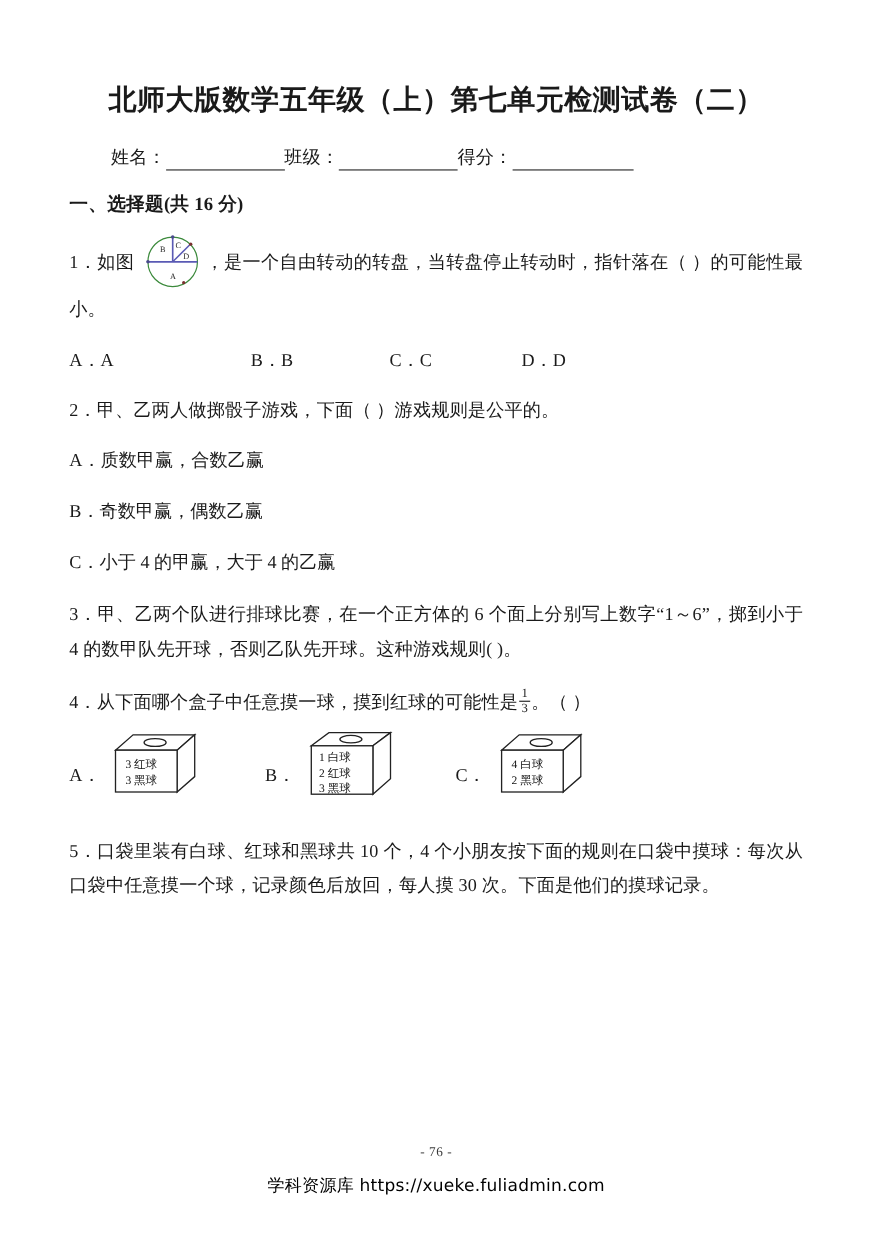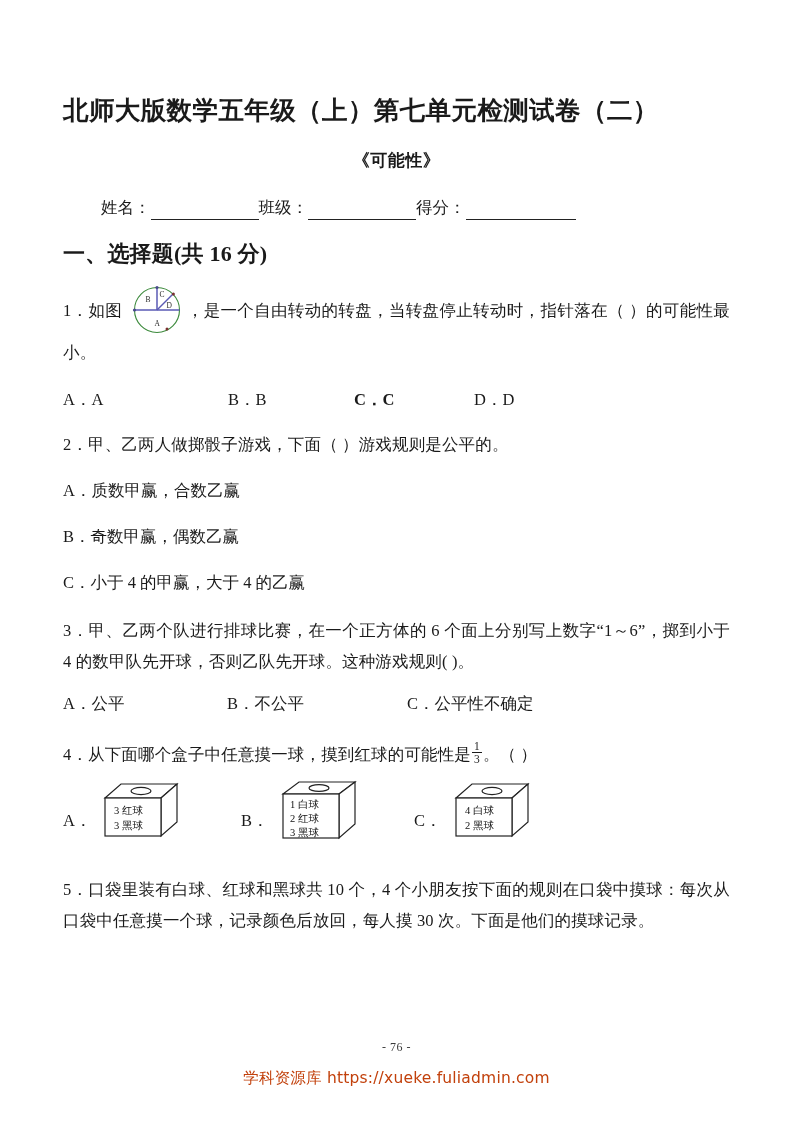--- a/index.html
+++ b/index.html
@@ -24,25 +24,25 @@
   }
   .content {
     position: absolute;
     left: 63px;
     top: 0;
     width: 667px;
   }
 
   
   .doc-title {
-    text-align: left;
+    text-align: center;
     font-size: 25.5px;
     font-weight: bold;
     letter-spacing: 0.4px;
-    margin-top: 96px;
+    margin-top: 76px;
     line-height: 1.2;
     white-space: nowrap;
   }
   .doc-subtitle {
     text-align: center;
     font-size: 17px;
     font-weight: bold;
     margin-top: 22px;
     letter-spacing: 0.5px;
   }
@@ -77,21 +77,21 @@
     border-bottom: 1.2px solid #222;
     height: 1px;
   }
   .bl-1 { width: 108px; }
   .bl-2 { width: 108px; }
   .bl-3 { width: 110px; }
 
   
   .sect-head {
     margin-top: 19px;
-    font-size: 22px;
+    font-size: 17px;
     font-weight: bold;
     letter-spacing: 0.2px;
   }
 
   
   .q {
     font-size: 16.5px;
     line-height: 31px;
     letter-spacing: 0.15px;
     text-align: justify;
@@ -176,33 +176,32 @@
     font-size: 12px;
     color: #3a3a3a;
     letter-spacing: 0.5px;
   }
   .watermark {
     position: absolute;
     left: 0; right: 0;
     top: 1068px;
     text-align: center;
     font-size: 15.5px;
-    color: #c2410c;
+    color: #000000;
     font-family: "DejaVu Sans", "Liberation Sans", sans-serif;
     letter-spacing: 0.2px;
   }
 </style>
 </head>
 <body>
 
 <div class="page">
   <div class="content">
 
     <div class="doc-title">北师大版数学五年级（上）第七单元检测试卷（二）</div>
-    <div class="doc-subtitle">《可能性》</div>
 
     <div class="idline">
       <span class="fld">
         <span class="fld-label">姓名：</span>
         <span class="blank-line bl-1"></span>
       </span>
       <span class="fld">
         <span class="fld-label">班级：</span>
         <span class="blank-line bl-2"></span>
       </span>
@@ -230,35 +229,30 @@
           <text x="30.5" y="12" font-size="7.5" fill="#2a2a2a" font-family="Liberation Serif, serif">C</text>
           <text x="37.5" y="22.5" font-size="7.5" fill="#2a2a2a" font-family="Liberation Serif, serif">D</text>
           <text x="25.5" y="41" font-size="7.5" fill="#2a2a2a" font-family="Liberation Serif, serif">A</text>
         </svg>
       </span><span>，是一个自由转动的转盘，当转盘停止转动时，指针落在（  ）的可能性最小。</span>
     </div>
 
     <div class="opts-row">
       <span class="opt-abs" style="left:0px;">A．A</span>
       <span class="opt-abs" style="left:165px;">B．B</span>
-      <span class="opt-abs" style="left:291px;font-weight:bold;">C．C</span>
+      <span class="opt-abs" style="left:291px;">C．C</span>
       <span class="opt-abs" style="left:411px;">D．D</span>
     </div>
 
     <div class="q q-2">2．甲、乙两人做掷骰子游戏，下面（      ）游戏规则是公平的。</div>
     <div class="opt-line">A．质数甲赢，合数乙赢</div>
     <div class="opt-line">B．奇数甲赢，偶数乙赢</div>
     <div class="opt-line">C．小于 4 的甲赢，大于 4 的乙赢</div>
 
     <div class="q q-3">3．甲、乙两个队进行排球比赛，在一个正方体的 6 个面上分别写上数字“1～6”，掷到小于 4 的数甲队先开球，否则乙队先开球。这种游戏规则(        )。</div>
-    <div class="opts-row3">
-      <span class="opt-abs" style="left:0px;">A．公平</span>
-      <span class="opt-abs" style="left:164px;">B．不公平</span>
-      <span class="opt-abs" style="left:344px;">C．公平性不确定</span>
-    </div>
 
     <div class="q q-4">
       <span>4．从下面哪个盒子中任意摸一球，摸到红球的可能性是</span><span class="frac"><span class="num">1</span><span class="den">3</span></span><span>。（        ）</span>
     </div>
 
     <div class="box-opts">
 
       <div class="box-item" style="left:0px; top:0px;">
         <span class="box-letter">A．</span>
         <span class="box-fig">

